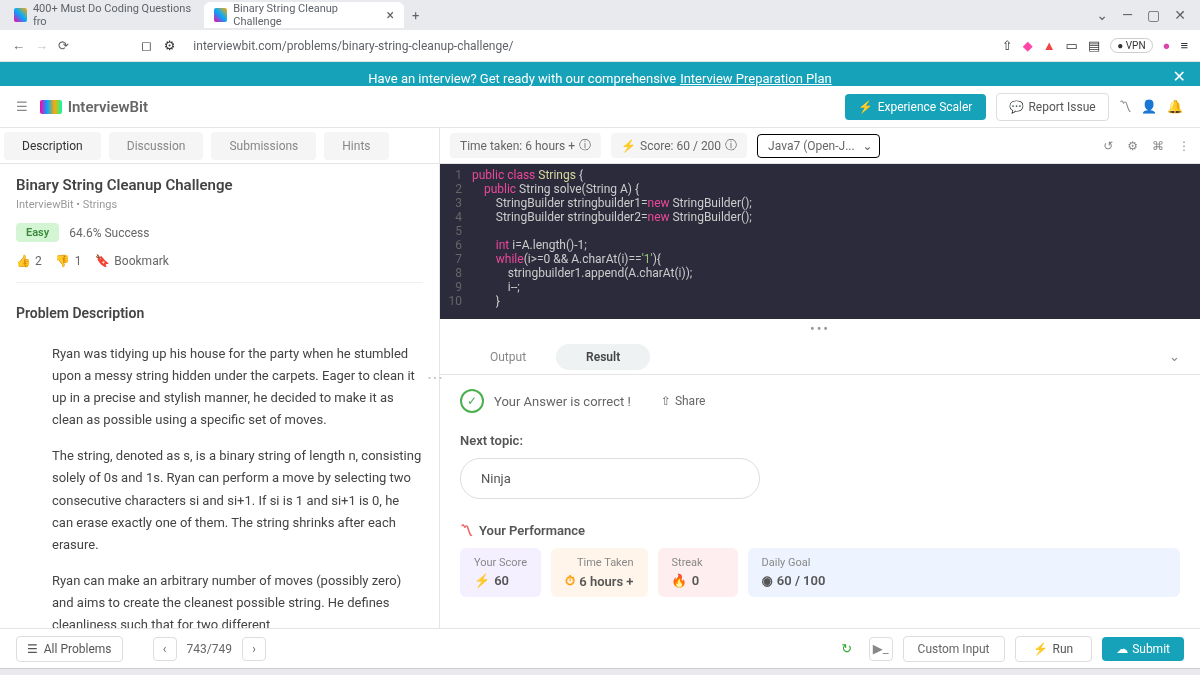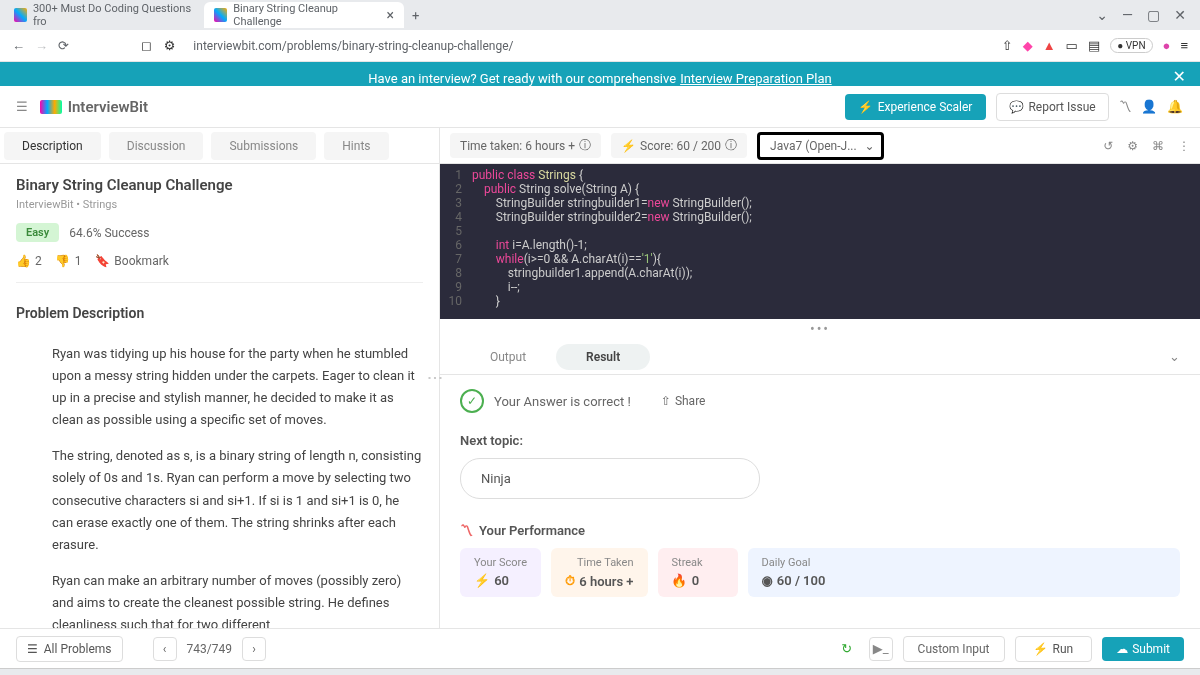--- a/index.html
+++ b/index.html
@@ -38,21 +38,21 @@
 .badge-easy { background: #d4f5d4; color: #3a8a3a; padding: 3px 10px; border-radius: 4px; font-size: 11px; font-weight: 600; }
 .badge-success { font-size: 12px; color: #666; }
 .prob-actions { display: flex; gap: 14px; align-items: center; font-size: 12px; color: #666; padding-bottom:14px; border-bottom:1px solid #eee; margin-bottom:22px;}
 .prob-actions span { display: flex; align-items: center; gap: 4px; }
 .section-title { font-weight: 600; font-size: 14px; color: #444; margin-bottom: 22px; }
 .prob-text { font-size: 13px; line-height: 1.7; color: #444; }
 .prob-text p { margin-bottom: 14px; margin-left: 36px; }
 .right-col { flex: 1; display: flex; flex-direction: column; }
 .code-toolbar { height: 36px; display: flex; align-items: center; gap: 10px; padding: 0 10px; border-bottom: 1px solid #e5e5e5; font-size: 12px; color: #666; }
 .tool-pill { background: #f5f5f5; padding: 4px 10px; border-radius: 4px; display: flex; align-items: center; gap: 4px; }
-.tool-select { border: 3px solid #000000; padding: 4px 24px 4px 10px; border-radius: 4px; background: #fff; position:relative; }
+.tool-select { border: 1px solid #000000; padding: 4px 24px 4px 10px; border-radius: 4px; background: #fff; position:relative; }
 .tool-right { margin-left: auto; display: flex; gap: 14px; color: #888; }
 .code-editor { background: #2b2b3b; color: #ccc; font-family: "Consolas", monospace; font-size: 12px; padding: 4px 0; height: 155px; overflow: hidden; position: relative; }
 .code-line { display: flex; }
 .line-num { width: 32px; text-align: right; color: #666; padding-right: 10px; user-select: none; }
 .code-txt { white-space: pre; }
 .kw { color: #ec4899; }
 .cls { color: #d8d8a0; }
 .str { color: #98c379; }
 .result-tabs { height: 36px; display: flex; align-items: center; padding: 0 20px; gap: 0; border-bottom: 1px solid #e5e5e5; }
 .res-tab { padding: 6px 30px; font-size: 12px; color: #888; border-radius: 14px; }
@@ -85,21 +85,21 @@
 .taskbar { height: 32px; background: #e8eaed; display: flex; align-items: center; padding: 0 6px; gap: 8px; font-size: 11px; color: #333; border-top:1px solid #ccc;}
 .drag-handle { position:absolute; right:-6px; top:50%; transform:translateY(-50%); color:#bbb; font-size:16px; writing-mode:vertical-rl; }
 .editor-dots { text-align:center; color:#999; padding:2px 0; font-size:14px; letter-spacing:2px;}
 </style>
 </head>
 <body>
 
 <div class="browser-tabs">
   <div class="tab">
     <span class="tab-icon"></span>
-    <span>300+ Must Do Coding Questions fro</span>
+    <span>400+ Must Do Coding Questions fro</span>
   </div>
   <div class="tab active">
     <span class="tab-icon"></span>
     <span>Binary String Cleanup Challenge</span>
     <span class="tab-close">×</span>
   </div>
   <span class="tab-add">+</span>
   <div class="win-controls">
     <span>⌄</span>
     <span>—</span>

